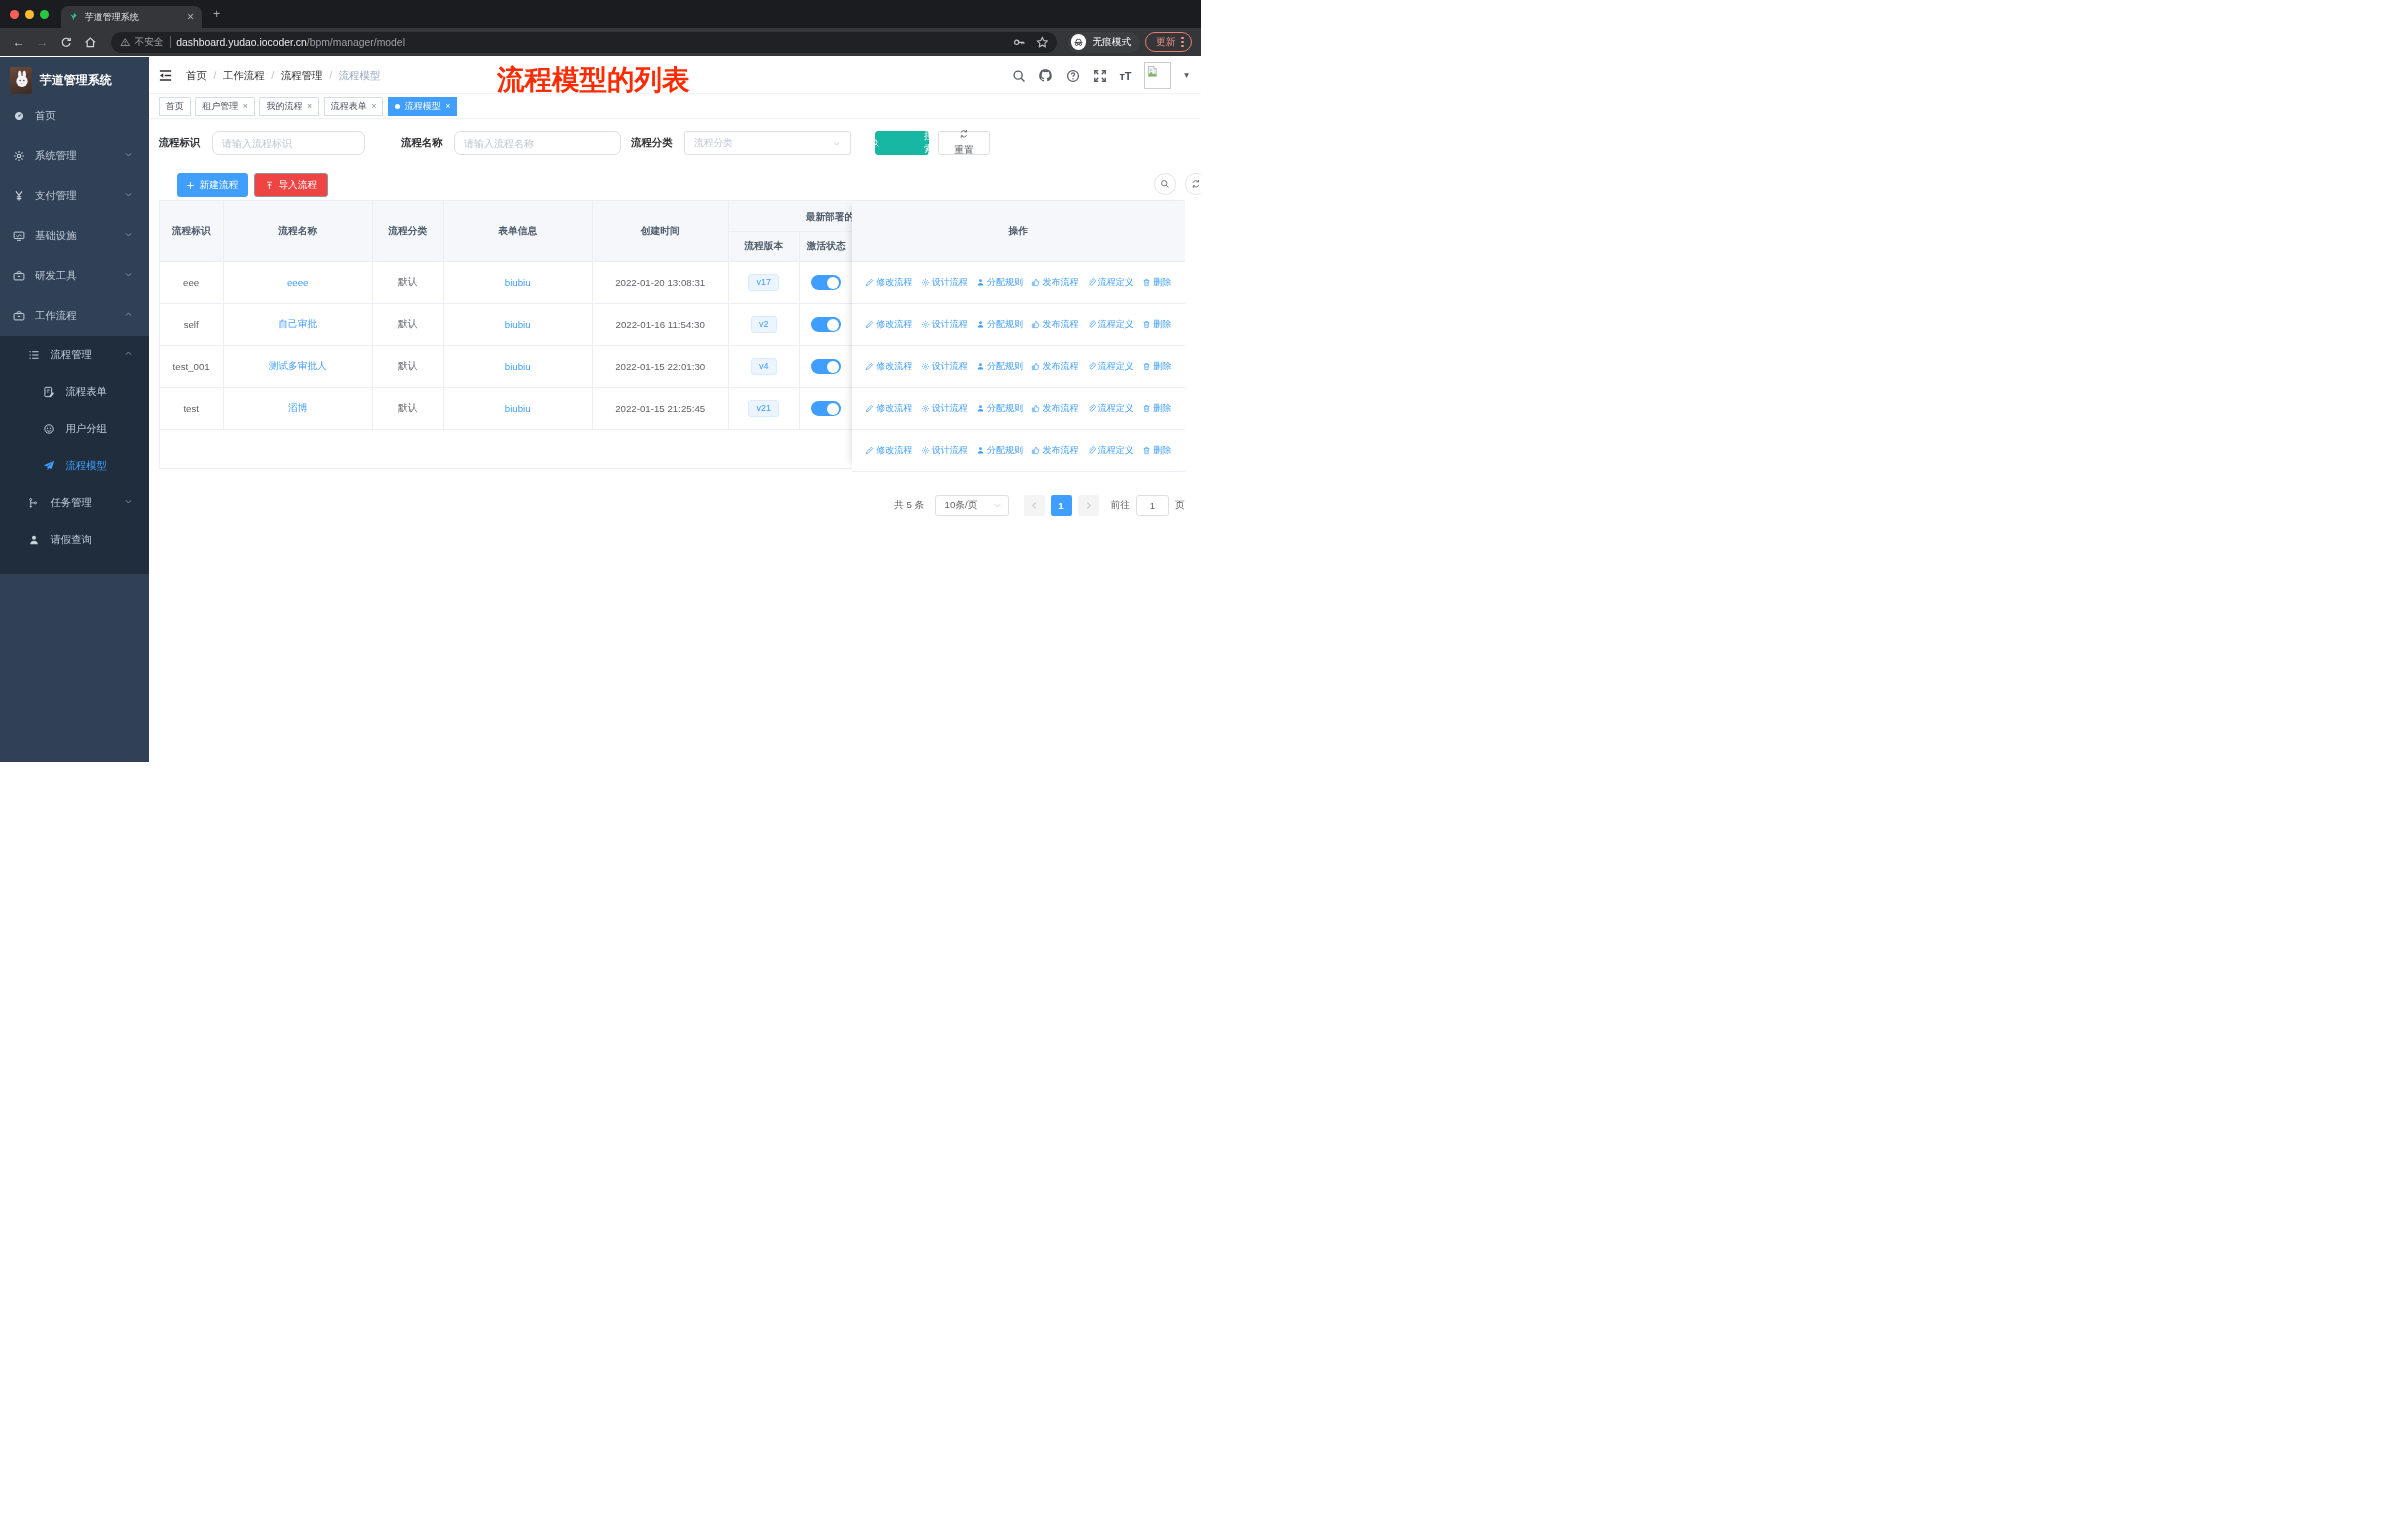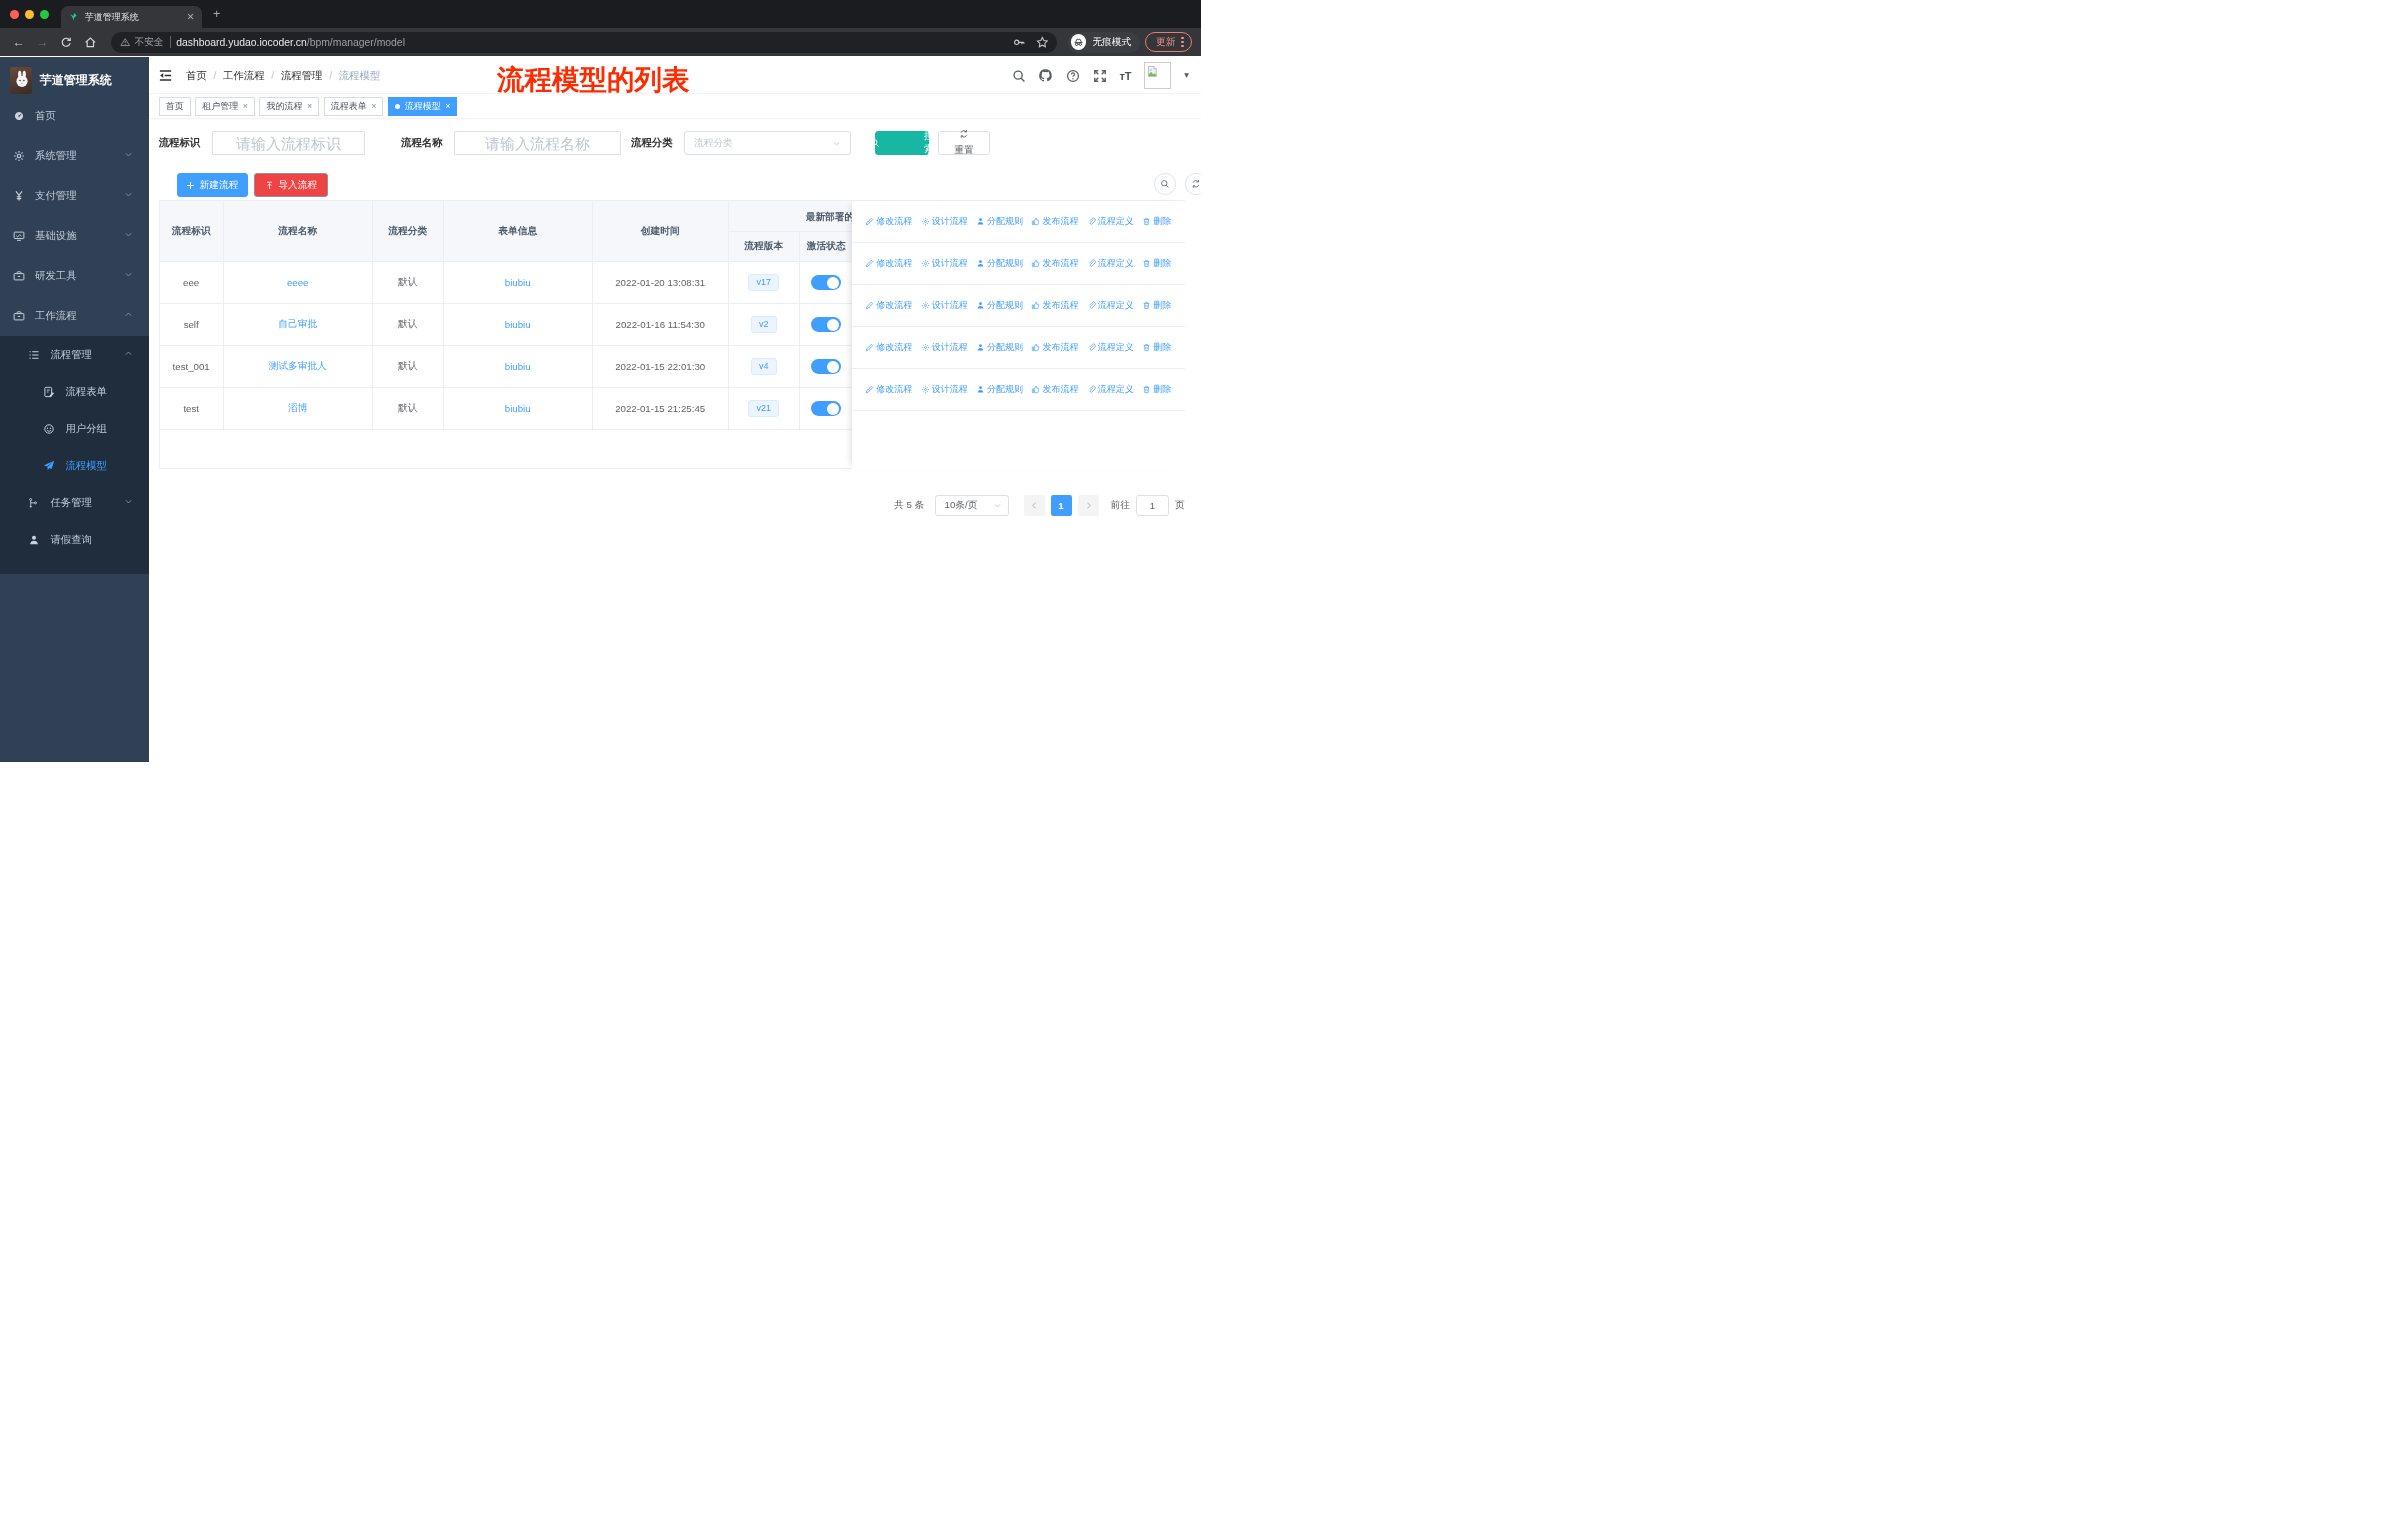--- a/index.html
+++ b/index.html
@@ -69,21 +69,21 @@
   .tagsbar { position:absolute; left:0; top:38px; width:100%; height:23px; background:#fff; box-shadow:0 0.7px 2.2px rgba(0,0,0,.12); display:flex; align-items:center; gap:4.5px; padding:0 9.7px; z-index:5; }
   .tag { height:19.4px; border:0.7px solid #d8dce5; background:#fff; color:#495060; font-size:9px; display:flex; align-items:center; padding:0 6px; gap:4.5px; cursor:pointer; }
   .tag .x { font-size:9px; color:#8a909c; }
   .tag.active { background:#409eff; border-color:#409eff; color:#fff; }
   .tag.active .x { color:#fff; }
   .tag-dot { width:5.2px; height:5.2px; border-radius:50%; background:#fff; }
 
   
   .filters { position:absolute; left:0; top:74px; width:100%; height:24px; }
   .f-label { position:absolute; top:0; height:24px; line-height:24px; font-size:10.4px; font-weight:bold; color:#303133; }
-  .f-input { position:absolute; top:0; height:24px; border:0.7px solid #dcdfe6; border-radius:1px; font-size:15px; color:#606266; padding:0 9px; outline:none; font-family:inherit; background:#fff;text-align:center; }
+  .f-input { position:absolute; top:0; height:24px; border:0.7px solid #dcdfe6; border-radius:7px; font-size:10px; color:#606266; padding:0 9px; outline:none; font-family:inherit; background:#fff; }
   .f-input::placeholder { color:#bfc6d0; }
   .f-select { position:absolute; top:0; height:24px; border:0.7px solid #dcdfe6; border-radius:3px; background:#fff; display:flex; align-items:center; padding:0 9px; font-size:9.7px; color:#bfc6d0; }
   .f-select .chev { margin-left:auto; color:#c0c4cc; }
   .btn { position:absolute; top:0; height:24px; border-radius:3px; font-size:9.7px; display:flex; align-items:center; justify-content:center; gap:4.5px; cursor:pointer; }
   .btn-search { background:#18b7a4; color:#fff; border:0.7px solid #18b7a4;gap:44px; }
   .btn-reset { background:#fff; color:#606266; border:0.7px solid #dcdfe6; }
 
   
   .actions-row { position:absolute; left:18px; top:116px; width:100%; height:24px; }
   .btn-create { background:#409eff; border:0.7px solid #409eff; color:#fff; }
@@ -609,20 +609,21 @@
             <div class="td" style="width:71px">
               <span class="badge">v21</span>
             </div>
             <div class="td" style="width:53px">
               <span class="switch">
                 <i></i>
               </span>
             </div>
           </div>
           <div class="ops-col">
+            <div class="ops-head">操作</div>
             <div class="ops-row">
               <a class="op-link">
                 <span class="ic">
                   <svg width="9" height="9" viewBox="0 0 16 16">
                     <path d="M2.2 13.8l1-3.4L11.4 2.2l2.4 2.4-8.2 8.2-3.4 1z" fill="none" stroke="currentColor" stroke-width="1.3"></path>
                   </svg>
                 </span>
                 <span>修改流程</span>
               </a>
               <a class="op-link">

